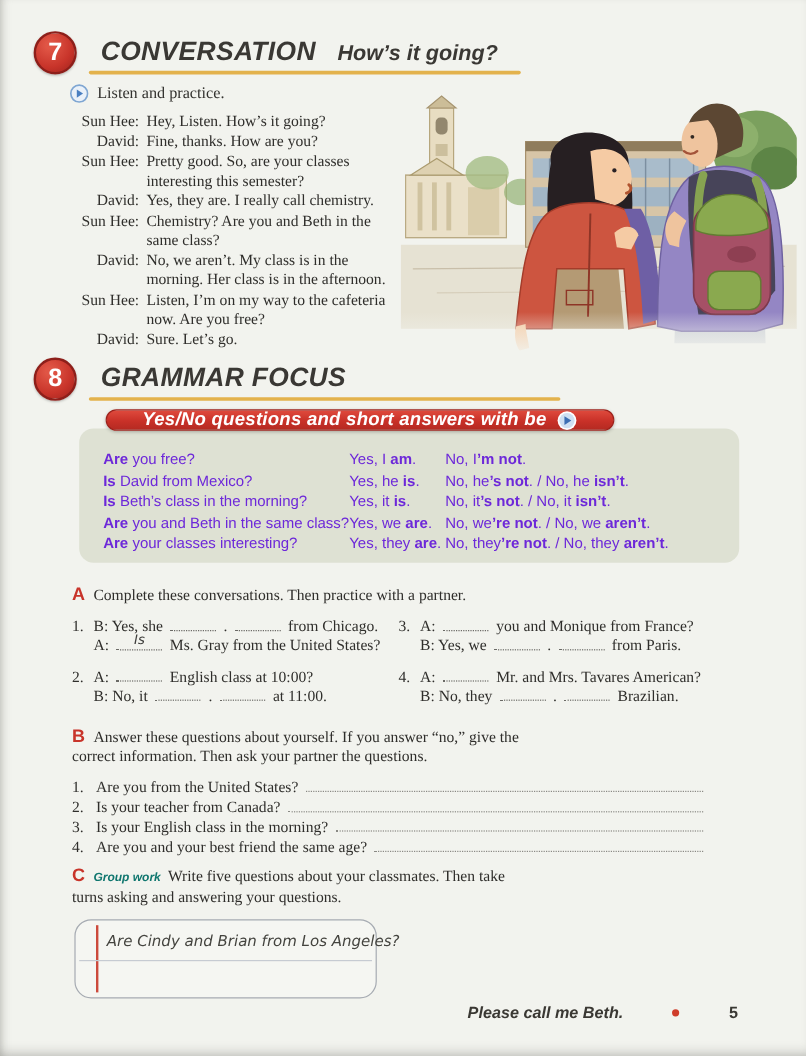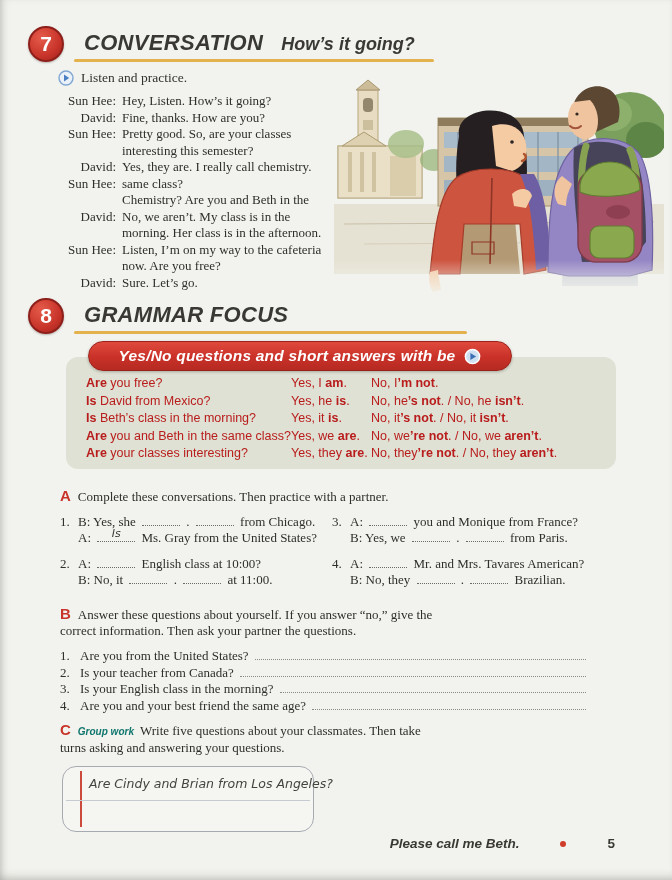--- a/index.html
+++ b/index.html
@@ -48,21 +48,21 @@
     position:absolute;border-radius:16px;
     background:linear-gradient(180deg,#df4a3d 0%,#c93128 55%,#b52a22 100%);
     border:1px solid #9c221c;box-sizing:border-box;
     display:flex;align-items:center;justify-content:center;gap:9px;
     color:#fff;font-family:"Liberation Sans",sans-serif;font-weight:bold;font-style:italic;
     font-size:15.5px;letter-spacing:.2px;
     box-shadow:0 1px 3px rgba(0,0,0,.25);
   }
   .grammar-table{
     position:absolute;font-family:"Liberation Sans",sans-serif;font-size:12.5px;
-    line-height:17.5px;color:#b91c1c;
+    line-height:17.5px;color:#6d28d9;
   }
   .g-row{display:grid;grid-template-columns:205px 80px auto;white-space:nowrap;}
   
   .ex-head{position:absolute;font-size:13px;color:#2f2e2b;line-height:16px;}
   .ex-letter{
     font-family:"Liberation Sans",sans-serif;font-weight:bold;font-size:15px;
     color:#c8342a;margin-right:7px;
   }
   .groupwork-label{
     font-family:"Liberation Sans",sans-serif;font-weight:bold;font-style:italic;
@@ -152,22 +152,22 @@
       </div>
       <div class="dlg-row">
         <div class="dlg-speaker">David:</div>
         <div class="dlg-text">
           <span>Yes, they are. I really call chemistry.</span>
         </div>
       </div>
       <div class="dlg-row">
         <div class="dlg-speaker">Sun Hee:</div>
         <div class="dlg-text">
+          <span>Chemistry? Are you and Beth in the</span>
           <span>same class?</span>
-          <span>Chemistry? Are you and Beth in the</span>
         </div>
       </div>
       <div class="dlg-row">
         <div class="dlg-speaker">David:</div>
         <div class="dlg-text">
           <span>No, we aren’t. My class is in the</span>
           <span>morning. Her class is in the afternoon.</span>
         </div>
       </div>
       <div class="dlg-row">
@@ -276,21 +276,21 @@
 
   <div class="sec-header" style="left:28px;top:298px;">
     <div class="num-circle">8</div>
     <div class="sec-titles">
       <span class="sec-title">GRAMMAR FOCUS</span>
     </div>
   </div>
   <div class="gold-rule" style="left:74px;top:331px;width:393px;"></div>
 
   <div class="grammar-panel" style="left:66px;top:357px;width:550px;height:112px;"></div>
-  <div class="grammar-banner" style="left:88px;top:341px;width:424px;height:30px;">
+  <div class="grammar-banner" style="left:88px;top:341px;width:424px;height:18px;">
     <span>Yes/No questions and short answers with be</span>
     <svg class="audio-icon" viewBox="0 0 16 16" style="width:17px;height:17px;">
       <circle cx="8" cy="8" r="7.4" fill="#ffffff"></circle>
       <circle cx="8" cy="8" r="6" fill="#cfe0f2"></circle>
       <path d="M6 4.6 L11.4 8 L6 11.4 Z" fill="#3c6fb4"></path>
     </svg>
   </div>
   <div class="grammar-table" style="left:86px;top:375px;width:512px;" id="grammar-table">
       <div class="g-row">
         <div><b>Are</b> you free?</div>

